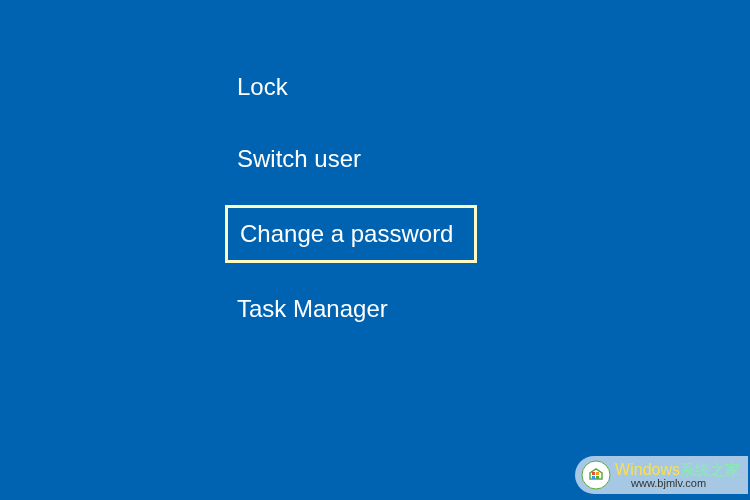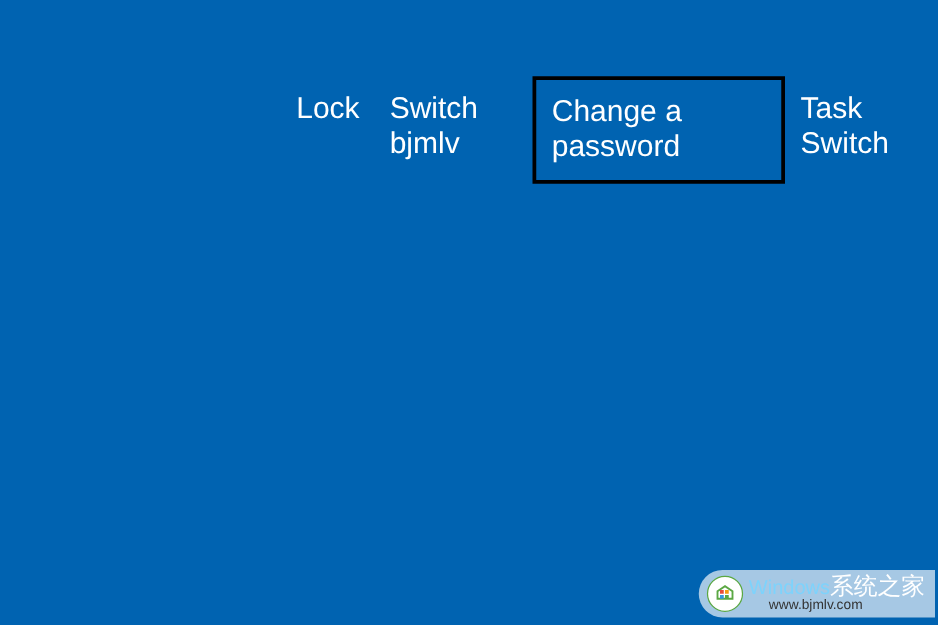--- a/index.html
+++ b/index.html
@@ -13,34 +13,34 @@
       background-color: #0063B1;
       font-family: "Segoe UI", Arial, sans-serif;
       position: relative;
       overflow: hidden;
     }
     .menu-container {
       position: absolute;
       left: 225px;
       top: 65px;
       display: flex;
-      flex-direction: row;
+      flex-direction: column;
     }
     .menu-item {
       color: #ffffff;
       font-size: 24px;
       font-weight: 300;
       padding: 8px 12px;
       margin-bottom: 28px;
       cursor: pointer;
       display: inline-block;
       width: fit-content;
     }
     .highlighted {
-      border: 3px solid #000000;
+      border: 3px solid #fef9c3;
       padding: 12px 17px 12px 12px;
       margin-bottom: 24px;
       margin-top: -4px;
       width: 252px;
     }
     .watermark {
       position: absolute;
       bottom: 6px;
       right: 2px;
       display: flex;
@@ -52,25 +52,25 @@
       height: 38px;
     }
     .watermark-logo {
       display: flex;
       align-items: center;
       margin-right: 4px;
     }
     .watermark-text-main {
       font-size: 16px;
       font-weight: 400;
-      color: #7dd3fc;
+      color: #fde047;
     }
     .watermark-text-cn {
-      font-size: 19px;
-      color: #ffffff;
+      font-size: 15px;
+      color: #86efac;
     }
     .watermark-url {
       font-size: 11px;
       color: #333;
       margin-left: 16px;
     }
     .watermark-text-block {
       display: flex;
       flex-direction: column;
       line-height: 1;
@@ -81,27 +81,27 @@
     }
   </style>
 </head>
 <body>
 
 <div class="menu-container">
   <div class="menu-item">
     <span>Lock</span>
   </div>
   <div class="menu-item">
-    <span>Switch bjmlv</span>
+    <span>Switch user</span>
   </div>
   <div class="menu-item highlighted">
     <span>Change a password</span>
   </div>
   <div class="menu-item">
-    <span>Task Switch</span>
+    <span>Task Manager</span>
   </div>
 </div>
 
 <div class="watermark">
   <span class="watermark-logo">
     <svg width="30" height="30" viewBox="0 0 30 30">
       <circle cx="15" cy="15" r="14" fill="#ffffff" stroke="#5BA843" stroke-width="1"></circle>
       <g transform="translate(7,7)">
         <path d="M 2 12 L 2 6 L 8 2 L 14 6 L 14 12 Z" fill="none" stroke="#5BA843" stroke-width="1.5"></path>
         <rect x="4" y="5" width="3" height="3" fill="#E74C3C"></rect>

